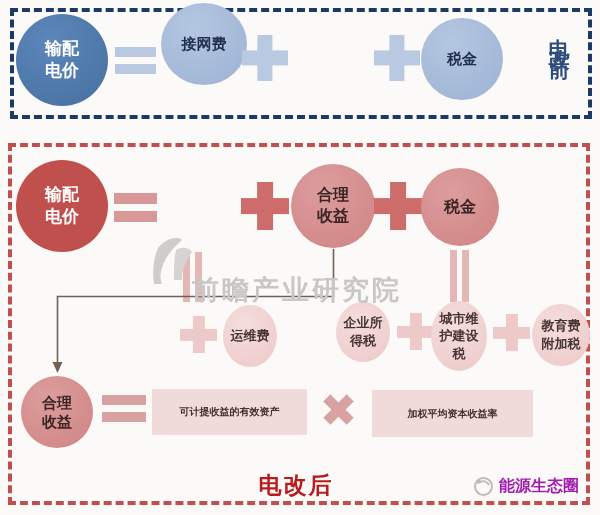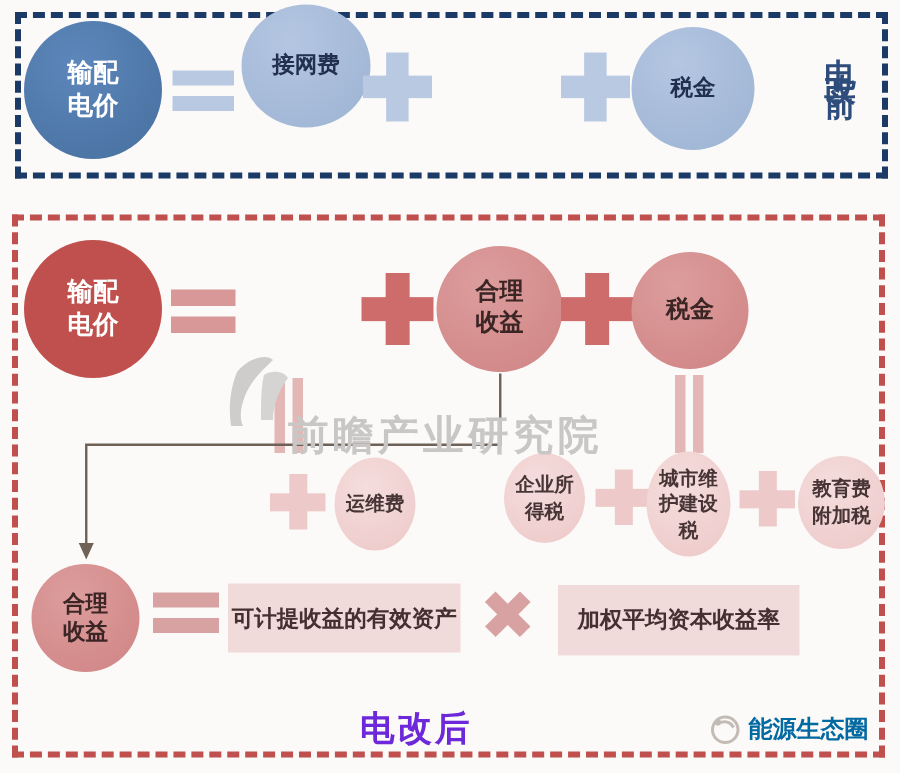--- a/index.html
+++ b/index.html
@@ -29,35 +29,35 @@
 
   .plus{position:absolute;}
   .plus::before{content:"";position:absolute;left:0;top:50%;transform:translateY(-50%);width:100%;height:33%;background:var(--c);}
   .plus::after{content:"";position:absolute;top:0;left:50%;transform:translateX(-50%);height:100%;width:33%;background:var(--c);}
   .cross{transform:rotate(45deg);}
 
   .dbar{position:absolute;box-sizing:border-box;border-left:7px solid #e4b7b7;border-right:7px solid #e4b7b7;}
 
   .rect{
     position:absolute;display:flex;align-items:center;justify-content:center;
-    background:#f1dbda;color:#443030;font-size:15px;font-weight:600;text-align:right;
+    background:#f1dbda;color:#443030;font-size:10px;font-weight:600;text-align:right;
   }
 
   .vlabel{
     position:absolute;writing-mode:vertical-rl;letter-spacing:10px;
     font-size:21px;font-weight:600;color:#2f4d7c;
   }
   .stage-label-after{
-    position:absolute;font-size:23px;font-weight:bold;color:#6d28d9;
-    text-align:left;letter-spacing:2px;
+    position:absolute;font-size:23px;font-weight:bold;color:#b91c1c;
+    text-align:center;letter-spacing:2px;
   }
 
   .wm-title{position:absolute;font-size:27px;font-weight:bold;color:#c9c7c6;letter-spacing:3px;white-space:nowrap;}
   .wm-sub{position:absolute;font-size:11px;color:#cfc9c8;letter-spacing:1px;white-space:nowrap;}
-  .brand{position:absolute;display:flex;align-items:center;gap:5px;color:#0369a1;font-size:16px;font-weight:bold;white-space:nowrap;}
+  .brand{position:absolute;display:flex;align-items:center;gap:5px;color:#a21caf;font-size:16px;font-weight:bold;white-space:nowrap;}
 
   .svg-overlay{position:absolute;left:0;top:0;z-index:4;pointer-events:none;}
   .z1{z-index:1;} .z2{z-index:2;} .z5{z-index:5;}
 </style>
 </head>
 <body>
 
 <div class="stage">
 
   <div class="box box-before z1" style="left:10px;top:8px;width:582px;height:111px;"></div>

